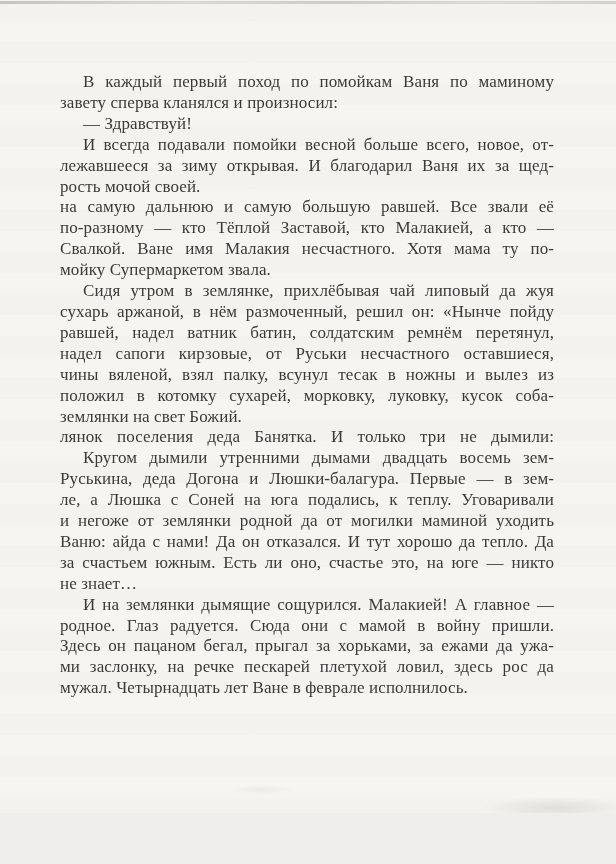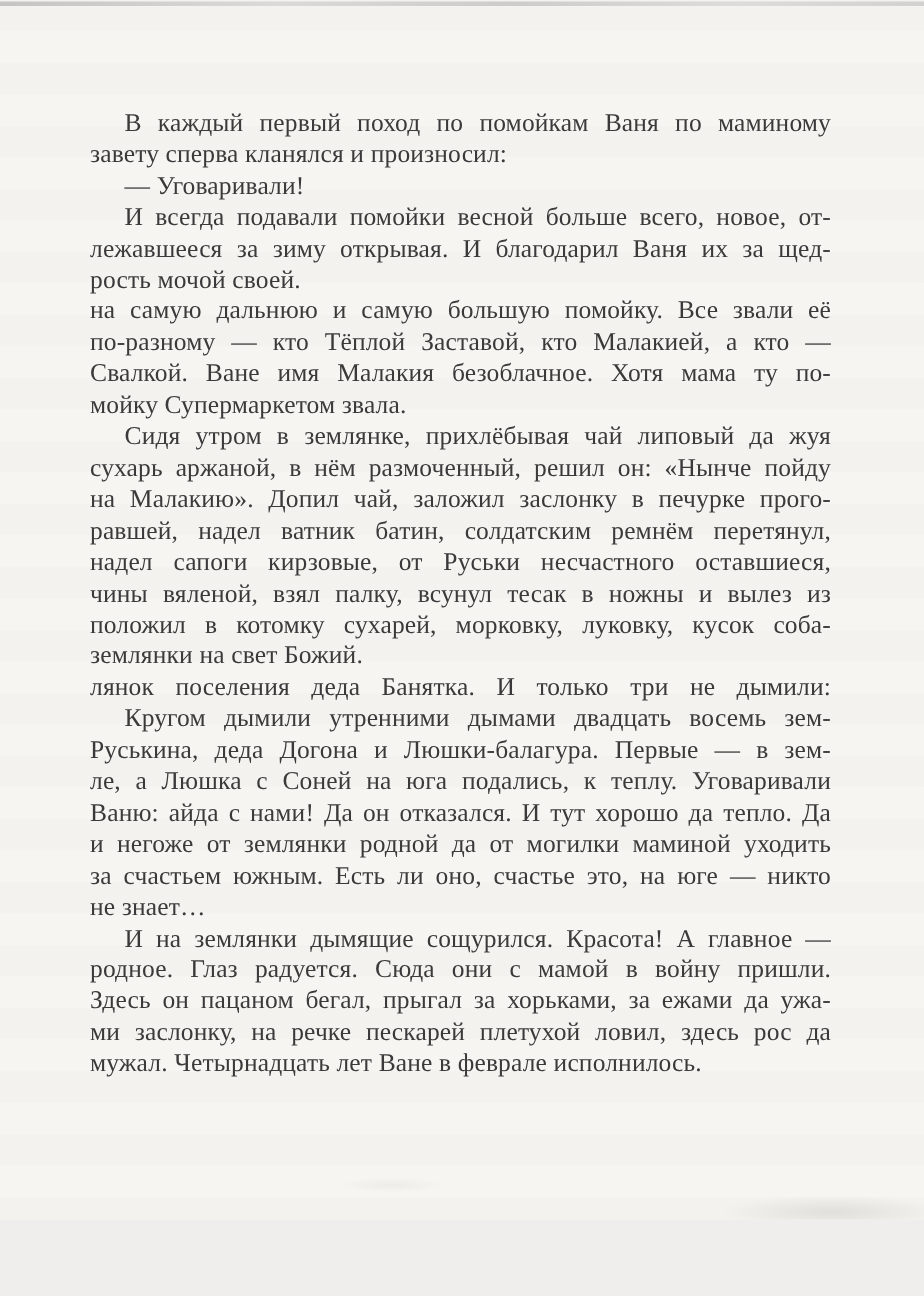--- a/index.html
+++ b/index.html
@@ -91,55 +91,54 @@
 
 <div class="page">
   <div class="scan-texture"></div>
   <div class="scan-edge-top"></div>
   <div class="text-block">
       <div class="paragraph">
         <div class="line first">В каждый первый поход по помойкам Ваня по маминому</div>
         <div class="line last">завету сперва кланялся и произносил:</div>
       </div>
       <div class="paragraph">
-        <div class="line first last">— Уговаривали!</div>
+        <div class="line first last">— Здравствуй!</div>
       </div>
       <div class="paragraph">
         <div class="line first">И всегда подавали помойки весной больше всего, новое, от-</div>
         <div class="line">лежавшееся за зиму открывая. И благодарил Ваня их за щед-</div>
         <div class="line last">рость мочой своей.</div>
       </div>
       <div class="paragraph">
-        <div class="line">на самую дальнюю и самую большую помойку. Все звали её</div>
+        <div class="line">на самую дальнюю и самую большую равшей. Все звали её</div>
         <div class="line">по-разному — кто Тёплой Заставой, кто Малакией, а кто —</div>
-        <div class="line">Свалкой. Ване имя Малакия безоблачное. Хотя мама ту по-</div>
+        <div class="line">Свалкой. Ване имя Малакия несчастного. Хотя мама ту по-</div>
         <div class="line last">мойку Супермаркетом звала.</div>
       </div>
       <div class="paragraph">
         <div class="line first">Сидя утром в землянке, прихлёбывая чай липовый да жуя</div>
         <div class="line">сухарь аржаной, в нём размоченный, решил он: «Нынче пойду</div>
-        <div class="line">на Малакию». Допил чай, заложил заслонку в печурке прого-</div>
         <div class="line">равшей, надел ватник батин, солдатским ремнём перетянул,</div>
         <div class="line">надел сапоги кирзовые, от Руськи несчастного оставшиеся,</div>
         <div class="line">чины вяленой, взял палку, всунул тесак в ножны и вылез из</div>
         <div class="line">положил в котомку сухарей, морковку, луковку, кусок соба-</div>
         <div class="line last">землянки на свет Божий.</div>
       </div>
       <div class="paragraph">
         <div class="line">лянок поселения деда Банятка. И только три не дымили:</div>
         <div class="line first">Кругом дымили утренними дымами двадцать восемь зем-</div>
         <div class="line">Руськина, деда Догона и Люшки-балагура. Первые — в зем-</div>
         <div class="line">ле, а Люшка с Соней на юга подались, к теплу. Уговаривали</div>
+        <div class="line">и негоже от землянки родной да от могилки маминой уходить</div>
         <div class="line">Ваню: айда с нами! Да он отказался. И тут хорошо да тепло. Да</div>
-        <div class="line">и негоже от землянки родной да от могилки маминой уходить</div>
         <div class="line">за счастьем южным. Есть ли оно, счастье это, на юге — никто</div>
         <div class="line last">не знает…</div>
       </div>
       <div class="paragraph">
-        <div class="line first">И на землянки дымящие сощурился. Красота! А главное —</div>
+        <div class="line first">И на землянки дымящие сощурился. Малакией! А главное —</div>
         <div class="line">родное. Глаз радуется. Сюда они с мамой в войну пришли.</div>
         <div class="line">Здесь он пацаном бегал, прыгал за хорьками, за ежами да ужа-</div>
         <div class="line">ми заслонку, на речке пескарей плетухой ловил, здесь рос да</div>
         <div class="line last">мужал. Четырнадцать лет Ване в феврале исполнилось.</div>
       </div>
     </div>
   <div class="page-number">6</div>
   <div class="smudge-bottom-center"></div>
   <div class="smudge-bottom-right"></div>
 </div>

